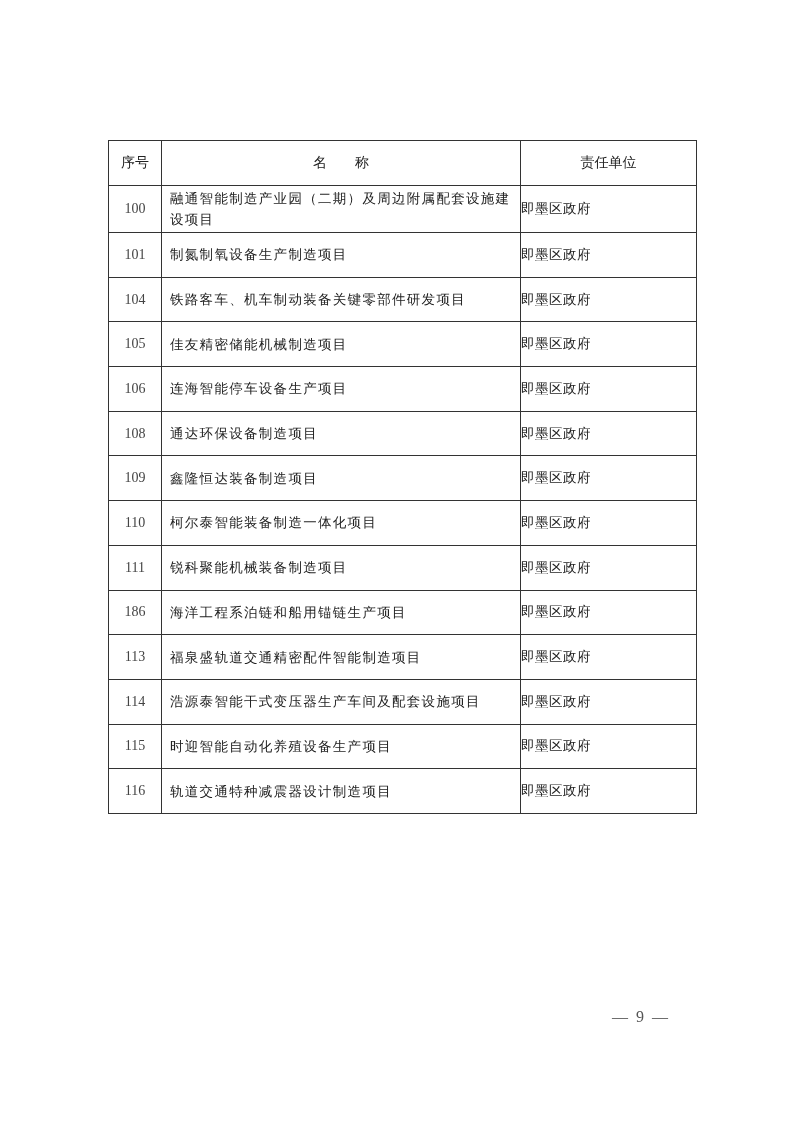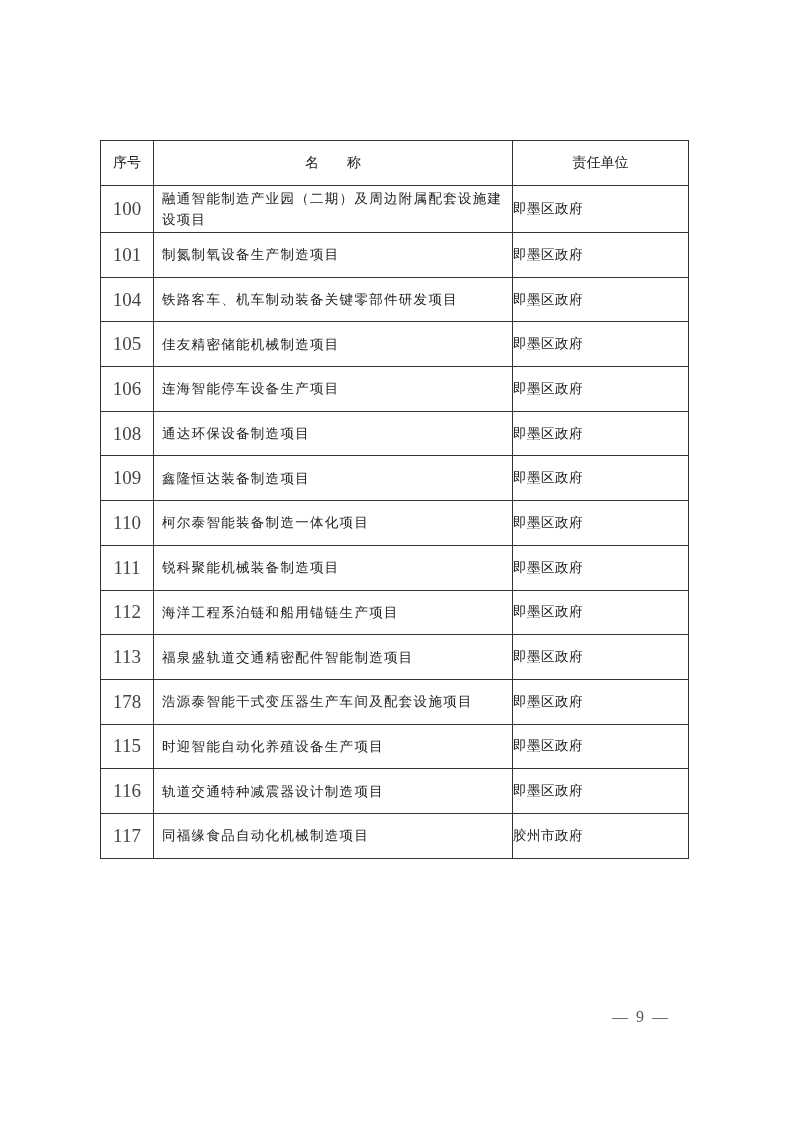--- a/index.html
+++ b/index.html
@@ -1,26 +1,26 @@
 <!DOCTYPE html>
 <html><head>
 <meta charset="utf-8">
 <style>
   html, body { margin:0; padding:0; background:#ffffff; }
   body { width:794px; height:1123px; position:relative; overflow:hidden;
          font-family:"DejaVu Serif", "Liberation Serif", serif; color:#1a1a1a; }
-  .tbl { position:absolute; left:100px; top:140px; width:588px;
+  .tbl { position:absolute; left:108px; top:140px; width:588px;
          border-collapse:collapse; table-layout:fixed; }
   .tbl td, .tbl th { border:1.2px solid #333; padding:0; font-weight:normal; }
   .tbl col.c1 { width:53px; }
   .tbl col.c2 { width:359px; }
   .tbl col.c3 { width:176px; }
   .tbl th { height:44px; font-family:"DejaVu Sans", sans-serif; font-size:14px; color:#222; text-align:center; }
   .tbl td { height:43.7px; font-size:13.5px; }
-  .tbl td.no { text-align:center; font-family:"Liberation Serif", serif; font-size:19px; color:#444; }
+  .tbl td.no { text-align:center; font-family:"Liberation Serif", serif; font-size:14px; color:#444; }
   .tbl td.name { padding-left:8px; padding-right:4px; line-height:21px; letter-spacing:1.3px; color:#222; }
   .tbl td.unit { text-align:left; letter-spacing:0.5px; color:#222; }
   .tbl tr.first td { height:46px; }
   .pageno { position:absolute; left:612px; top:1008px; font-family:"Liberation Serif", serif;
             font-size:16px; color:#555; letter-spacing:2px; }
 </style>
 </head>
 <body>
 
 <table class="tbl">
@@ -76,45 +76,40 @@
       <td class="no">110</td>
       <td class="name">柯尔泰智能装备制造一体化项目</td>
       <td class="unit">即墨区政府</td>
     </tr>
     <tr>
       <td class="no">111</td>
       <td class="name">锐科聚能机械装备制造项目</td>
       <td class="unit">即墨区政府</td>
     </tr>
     <tr>
-      <td class="no">112</td>
+      <td class="no">186</td>
       <td class="name">海洋工程系泊链和船用锚链生产项目</td>
       <td class="unit">即墨区政府</td>
     </tr>
     <tr>
       <td class="no">113</td>
       <td class="name">福泉盛轨道交通精密配件智能制造项目</td>
       <td class="unit">即墨区政府</td>
     </tr>
     <tr>
-      <td class="no">178</td>
+      <td class="no">114</td>
       <td class="name">浩源泰智能干式变压器生产车间及配套设施项目</td>
       <td class="unit">即墨区政府</td>
     </tr>
     <tr>
       <td class="no">115</td>
       <td class="name">时迎智能自动化养殖设备生产项目</td>
       <td class="unit">即墨区政府</td>
     </tr>
     <tr>
       <td class="no">116</td>
       <td class="name">轨道交通特种减震器设计制造项目</td>
       <td class="unit">即墨区政府</td>
     </tr>
-    <tr>
-      <td class="no">117</td>
-      <td class="name">同福缘食品自动化机械制造项目</td>
-      <td class="unit">胶州市政府</td>
-    </tr>
   </tbody>
 </table>
 
 <div class="pageno">— 9 —</div>
 
 </body></html>

